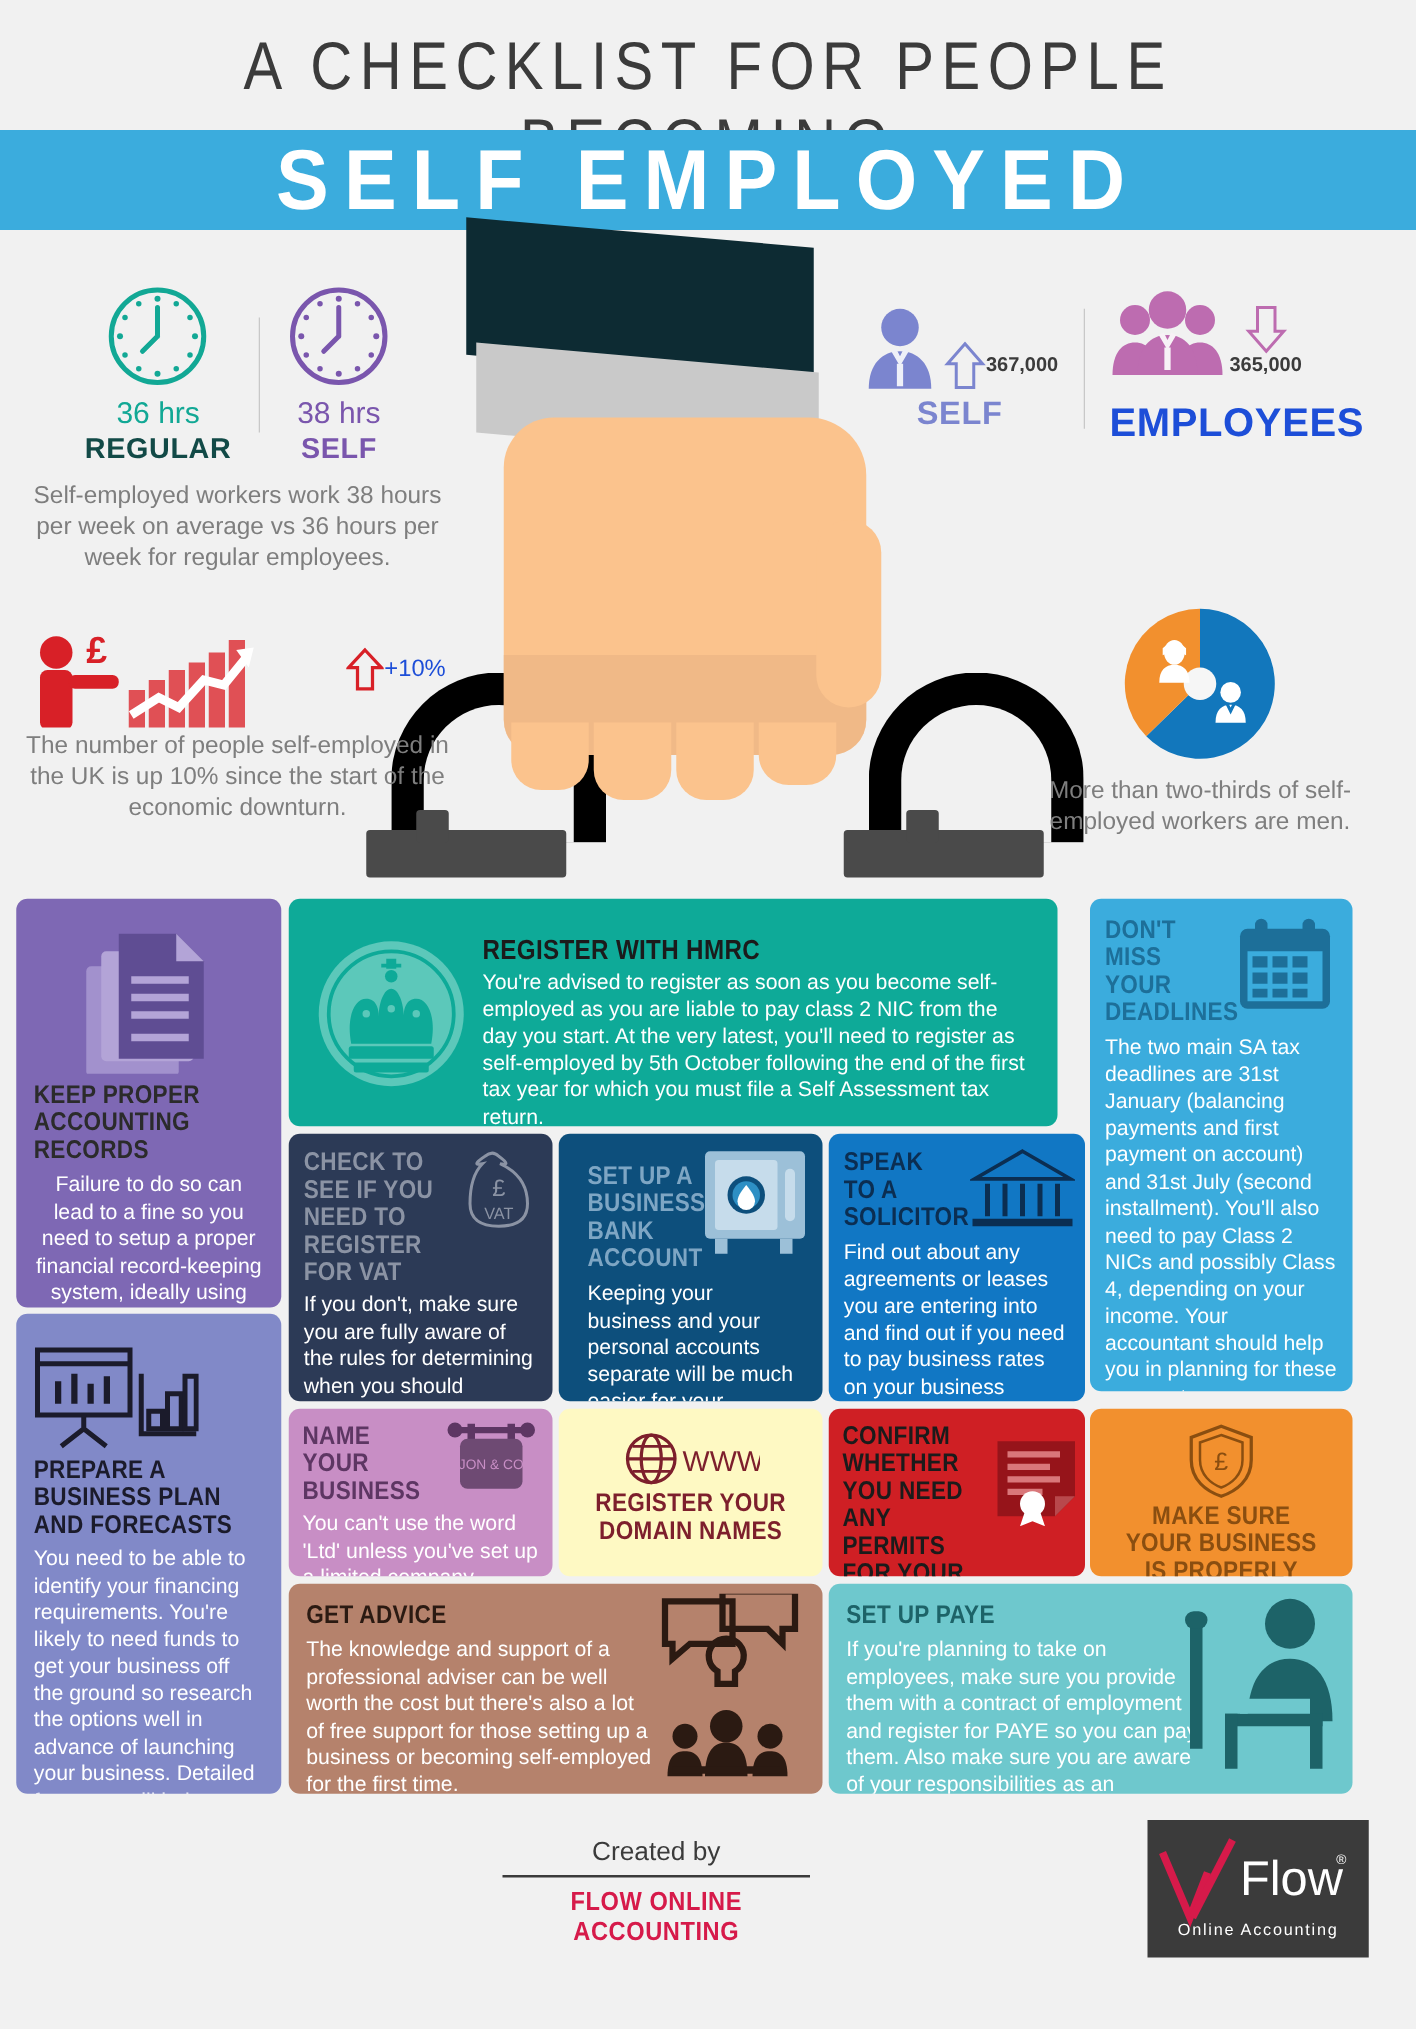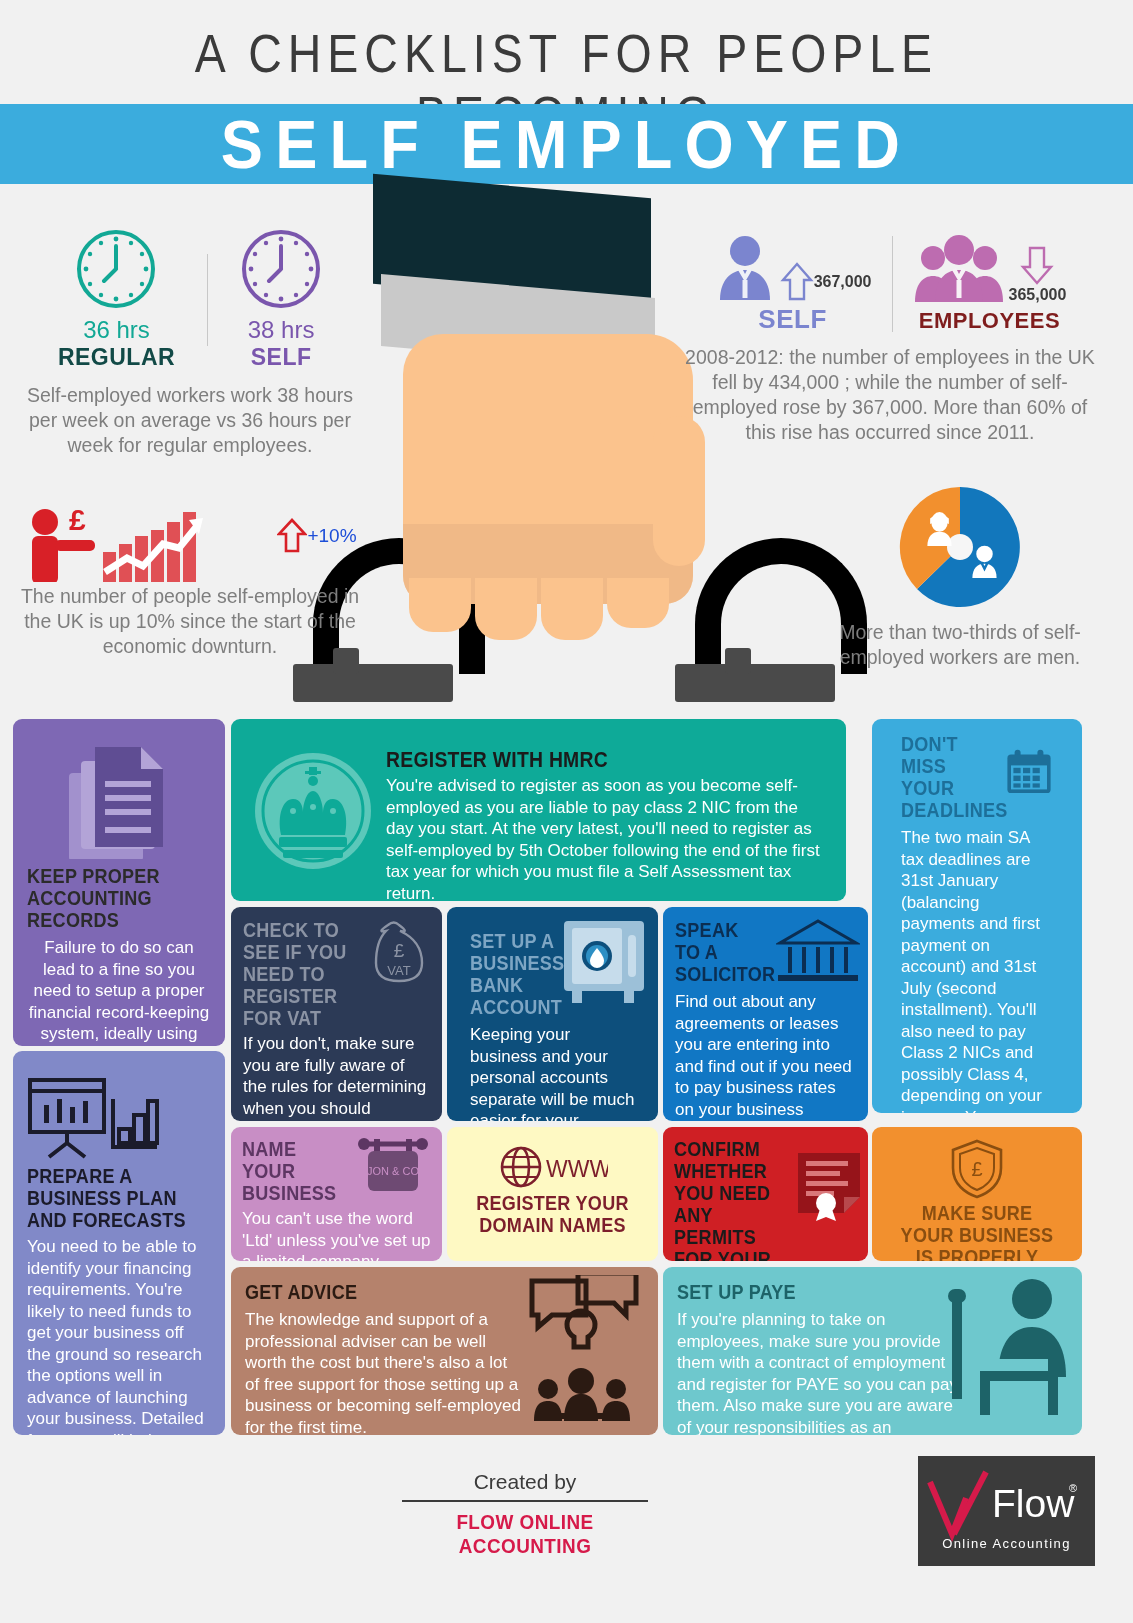--- a/index.html
+++ b/index.html
@@ -93,21 +93,21 @@
   <div class="skin" style="left:148px;top:148px;width:290px;height:270px;border-radius:40px 46px 28px 28px;"></div>
   <div class="skin-d" style="left:148px;top:338px;width:290px;height:80px;border-radius:0 0 28px 28px;opacity:.55;"></div>
   <div class="skin" style="left:154px;top:392px;width:62px;height:54px;border-radius:0 0 24px 24px;"></div>
   <div class="skin" style="left:220px;top:392px;width:62px;height:62px;border-radius:0 0 24px 24px;"></div>
   <div class="skin" style="left:286px;top:392px;width:62px;height:62px;border-radius:0 0 24px 24px;"></div>
   <div class="skin" style="left:352px;top:392px;width:62px;height:50px;border-radius:0 0 24px 24px;"></div>
   <div class="skin" style="left:398px;top:230px;width:52px;height:150px;border-radius:26px;"></div>
 </div>
 
 <div style="position:absolute;left:20px;top:228px;width:340px;">
-  <div style="display:flex;align-items:center;justify-content:center;gap:32px;">
+  <div style="display:flex;align-items:center;justify-content:center;gap:22px;">
     <div style="text-align:center;">
       <svg width="82" height="82" viewBox="0 0 82 82">
         <circle cx="41" cy="41" r="37" fill="none" stroke="#12a895" stroke-width="4"></circle>
         <g fill="#12a895">
           <circle cx="41" cy="11" r="2.4"></circle>
             <circle cx="56" cy="15" r="2.2"></circle>
             <circle cx="67" cy="26" r="2.2"></circle>
           <circle cx="71" cy="41" r="2.4"></circle>
             <circle cx="67" cy="56" r="2.2"></circle>
             <circle cx="56" cy="67" r="2.2"></circle>
@@ -212,24 +212,23 @@
           <path d="M39 36 L46 48 L53 36 L49 34 L46 40 L43 34 Z" fill="#f7f1f6"></path>
           <rect x="43.5" y="46" width="5" height="18" fill="#f7f1f6"></rect>
         </svg>
         <div style="display:flex;flex-direction:column;align-items:center;">
           <svg width="34" height="40" viewBox="0 0 34 40">
             <path d="M17 37 L31 21 L24 21 L24 2 L10 2 L10 21 L3 21 Z" fill="none" stroke="#bd6cb0" stroke-width="2.4"></path>
           </svg>
           <span class="cond" style="font-size:16px;color:#3b3b3b;font-weight:700;">365,000</span>
         </div>
       </div>
-      <div class="cond big-label" style="color:#7f1d1d;margin-top:4px;font-size:22px;">EMPLOYEES</div>
-    </div>
-  </div>
-  <div class="stat-text" style="margin-top:10px;">2008-2012: the number of employees in the UK fell by 434,000 ; while the number of self-employed rose by 367,000. More than 60% of this rise has occurred since 2011.</div>
+      <div class="cond big-label" style="color:#1d4ed8;margin-top:18px;font-size:32px;">EMPLOYEES</div>
+    </div>
+  </div>
 </div>
 
 <div style="position:absolute;left:820px;top:482px;width:280px;text-align:center;">
   <svg width="130" height="130" viewBox="0 0 130 130" style="display:block;margin:0 auto;">
     <path d="M65 65 L65 5 A60 60 0 1 1 22 107 Z" fill="#1277bc"></path>
     <path d="M65 65 L22 107 A60 60 0 0 1 65 5 Z" fill="#f2902e"></path>
     <circle cx="65" cy="65" r="13" fill="#f6f6f6"></circle>
     <g fill="#ffffff" transform="translate(28,30) scale(0.55)">
       <ellipse cx="30" cy="18" rx="15" ry="18"></ellipse>
       <path d="M8 62 C8 44 17 36 30 36 C43 36 52 44 52 62 Z"></path>
@@ -278,21 +277,21 @@
           <circle cx="60" cy="56" r="3" fill="#5cc8ba"></circle>
           <circle cx="80" cy="60" r="3" fill="#5cc8ba"></circle>
       </g>
     </svg>
     <div style="position:absolute;left:155px;top:30px;width:440px;">
       <h3 style="color:#1b1b1b;font-size:22px;">REGISTER WITH HMRC</h3>
       <p style="color:#fff;margin-top:4px;">You're advised to register as soon as you become self-employed as you are liable to pay class 2 NIC from the day you start. At the very latest, you'll need to register as self-employed by 5th October following the end of the first tax year for which you must file a Self Assessment tax return.</p>
     </div>
   </div>
 
-  <div class="card" style="left:872px;top:13px;width:210px;height:394px;background:#3bacdd;padding:14px 29px;">
+  <div class="card" style="left:872px;top:13px;width:210px;height:394px;background:#3bacdd;padding:14px 12px;">
     <div style="display:flex;align-items:flex-start;gap:6px;">
       <h3 style="color:#1d6f99;width:98px;">DON'T MISS YOUR DEADLINES</h3>
       <svg width="80" height="78" viewBox="0 0 80 78">
         <rect x="16" y="2" width="10" height="16" rx="5" fill="#1d6f99"></rect>
         <rect x="54" y="2" width="10" height="16" rx="5" fill="#1d6f99"></rect>
         <rect x="4" y="10" width="72" height="64" rx="6" fill="#1d6f99"></rect>
         <rect x="10" y="28" width="60" height="40" fill="#3bacdd"></rect>
         <g fill="#1d6f99">
           <rect x="14" y="32" width="12" height="9"></rect>
             <rect x="30" y="32" width="12" height="9"></rect>

